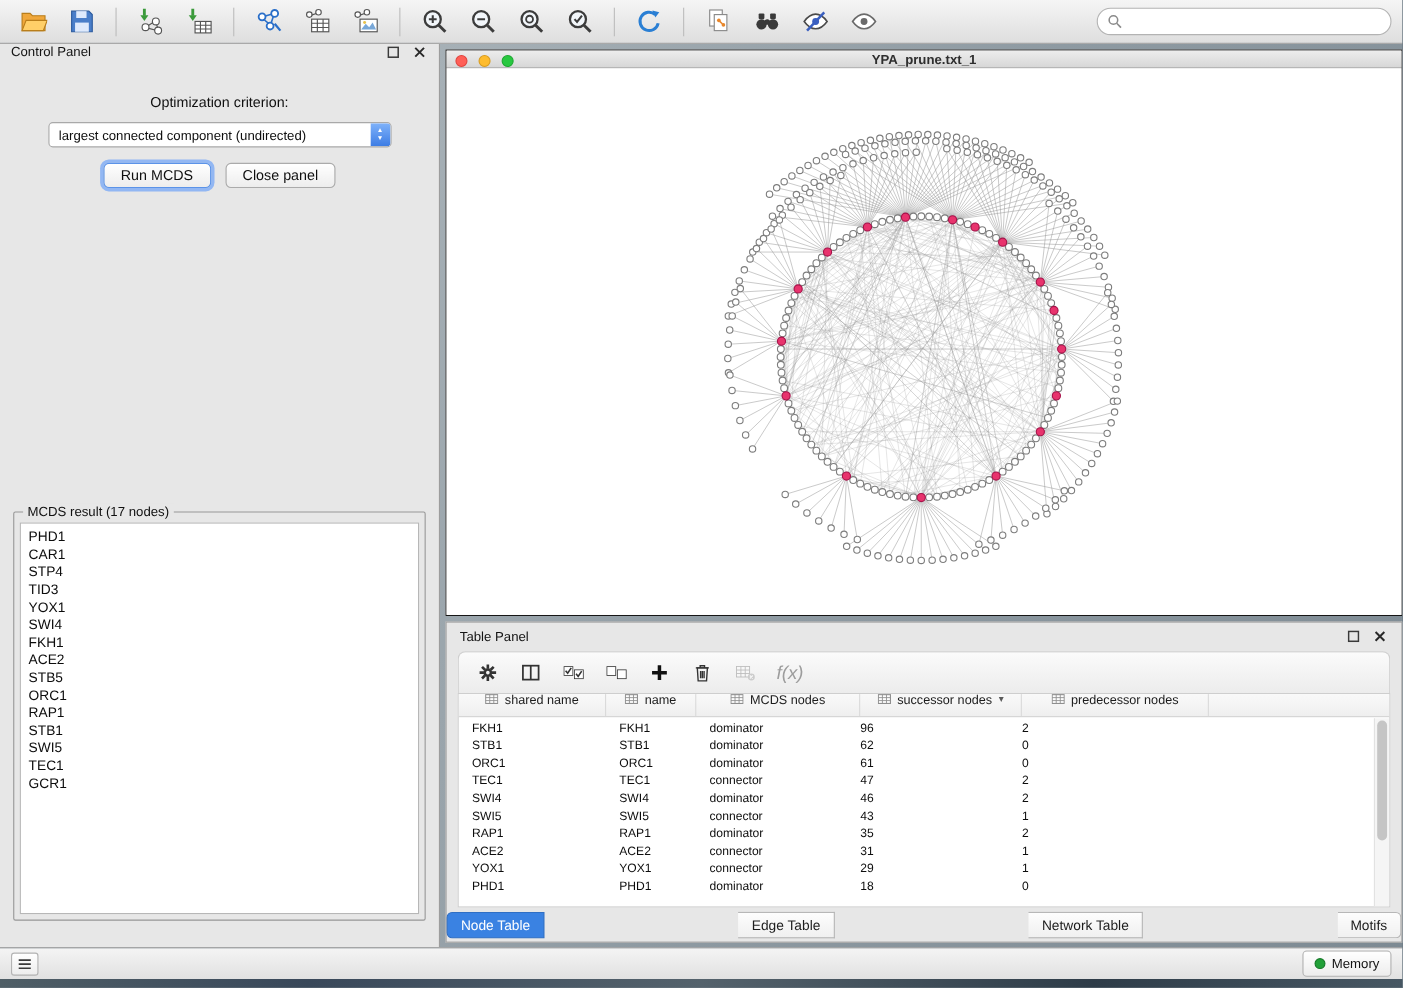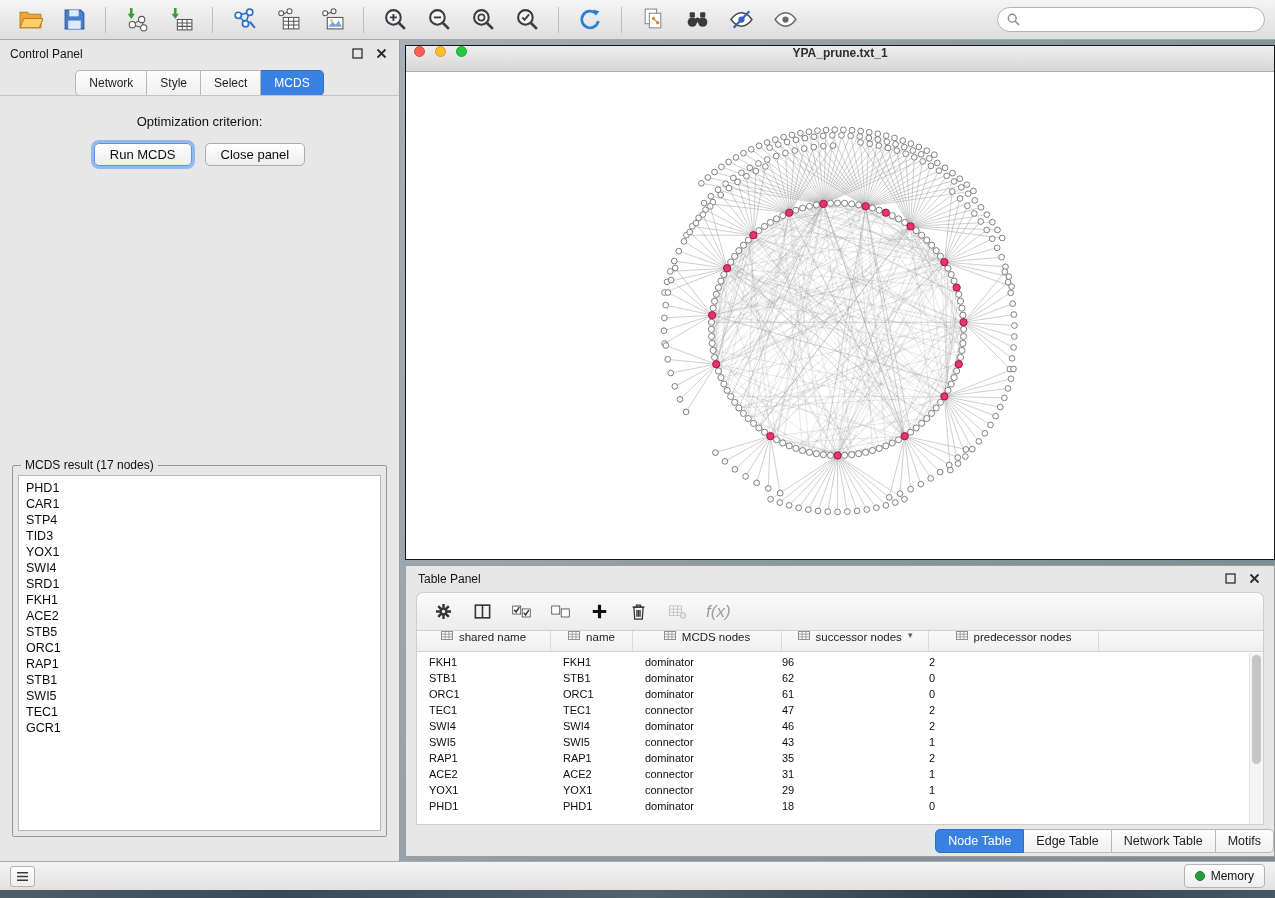--- a/index.html
+++ b/index.html
@@ -14,21 +14,21 @@
   .tb-sep{width:1px;height:26px;background:#bcbcbc;margin:0 7px}
   .searchbox{margin-left:auto;width:268px;height:25px;background:#fff;border:1px solid #b3b3b3;border-radius:13px;display:flex;align-items:center;padding:0 9px;gap:6px}
   .searchbox svg{width:13px;height:13px;flex:0 0 auto}
   .searchbox input{border:none;outline:none;flex:1;font-size:12px;background:transparent;font-family:inherit}
 
   
   .main{flex:1;display:flex;min-height:0}
 
   
   .control-panel{width:400px;flex:0 0 auto;background:#e7e7e7;display:flex;flex-direction:column;border-right:1px solid #9d9d9d}
-  .cp-header{height:27px;display:flex;align-items:center;padding:0 10px;gap:9px;flex:0 0 auto}
+  .cp-header{height:27px;display:flex;align-items:flex-start;padding:0 10px;gap:9px;flex:0 0 auto}
   .cp-title{font-size:12px;color:#141414}
   .sp{flex:1}
   .win-btn{width:15px;height:15px;display:flex;align-items:center;justify-content:center;cursor:default}
   .win-btn svg{width:11px;height:11px}
   .cp-tabs{display:flex;justify-content:center;padding-top:3px;position:relative;flex:0 0 auto}
   .cp-tabs:after{content:"";position:absolute;left:0;right:0;bottom:0;height:1px;background:#c3c3c3}
   .cp-tab{font-size:12px;padding:5px 13px;background:linear-gradient(#fdfdfd,#f0f0f0);border:1px solid #b7b7b7;border-left:none;color:#1d1d1d;cursor:default}
   .cp-tab:first-child{border-left:1px solid #b7b7b7;border-radius:5px 0 0 5px}
   .cp-tab.active{background:var(--accent);color:#fff;border-color:#2f6fc4;border-radius:0 5px 5px 0}
   .cp-body{flex:1;display:flex;flex-direction:column;padding-top:18px;min-height:0}
@@ -44,21 +44,21 @@
   .result-legend{position:absolute;top:-8px;left:8px;background:#e7e7e7;padding:0 4px;font-size:12px;color:#101010}
   .result-list{height:100%;background:#fff;border:1px solid #b7b7b7;overflow:hidden;padding:4px 0 0 7px}
   .result-item{font-size:12.5px;line-height:16px;color:#0c0c0c}
 
   
   .right-area{flex:1;position:relative;min-width:0;background:linear-gradient(115deg,#a6b0b6 0%,#8e9aa2 45%,#7d8a93 100%)}
   .splitter{position:absolute;left:0;top:0;bottom:0;width:5px}
 
   
   .network-window{position:absolute;left:5px;right:0;top:5px;height:515px;border:1px solid #161616;display:flex;flex-direction:column;background:#fff}
-  .net-titlebar{height:26px;flex:0 0 auto;background:linear-gradient(#ededed,#d7d7d7);border-bottom:1px solid #aeaeae;display:flex;align-items:flex-start;padding:0 8px;position:relative}
+  .net-titlebar{height:16px;flex:0 0 auto;background:linear-gradient(#ededed,#d7d7d7);border-bottom:1px solid #aeaeae;display:flex;align-items:flex-end;padding:0 8px;position:relative}
   .light{width:11px;height:11px;border-radius:50%;margin-right:10px;flex:0 0 auto}
   .light.red{background:#ff5f57;border:1px solid #e0443e}
   .light.yellow{background:#febc2e;border:1px solid #d89c20}
   .light.green{background:#28c840;border:1px solid #1ea832}
   .net-title{position:absolute;left:0;right:0;text-align:center;font-size:12px;font-weight:bold;color:#2e2e2e;pointer-events:none}
   .net-content{flex:1;background:#fff;overflow:hidden}
   .net-content svg{width:100%;height:100%;display:block}
 
   
   .table-panel{position:absolute;left:5px;right:0;top:525px;bottom:4px;background:#e7e7e7;border:1px solid #9d9d9d;display:flex;flex-direction:column}
@@ -76,21 +76,21 @@
   .grid-ic{width:12px;height:9px;flex:0 0 auto}
   .chev{color:#5a5a5a;font-size:9px;line-height:9px}
   .t-body{flex:1;overflow:hidden;padding-top:2px}
   .tr{display:flex;height:16px;align-items:center}
   .td{font-size:11px;color:#0d0d0d;padding-left:12px;white-space:nowrap;overflow:hidden}
   .td.num{text-align:left;padding-left:0;padding-right:26px}
   .col0{width:134px}.col1{width:82px}.col2{width:149px}.col3{width:147px}.col4{width:170px}.colf{flex:1;border-right:none}
   .t-scrollbar{position:absolute;top:22px;right:0;bottom:0;width:14px;background:#f5f5f5;border-left:1px solid #e2e2e2}
   .t-thumb{position:absolute;top:2px;left:2px;right:2px;height:64%;background:#c5c5c5;border-radius:6px}
 
-  .tp-tabs{height:31px;flex:0 0 auto;display:flex;align-items:center;justify-content:flex-end}
+  .tp-tabs{height:31px;flex:0 0 auto;display:flex;align-items:center;justify-content:space-between}
   .tp-tab{font-size:12.5px;padding:4px 12px;background:linear-gradient(#fdfdfd,#f0f0f0);border:1px solid #b7b7b7;border-left:none;color:#1d1d1d;cursor:default}
   .tp-tab.active{background:var(--accent);color:#fff;border:1px solid #2f6fc4;border-radius:5px 0 0 5px}
   .tp-tab:last-child{border-radius:0 5px 5px 0}
 
   
   .statusbar{height:29px;flex:0 0 auto;background:linear-gradient(#f4f4f4,#e1e1e1);border-top:1px solid #a9a9a9;display:flex;align-items:center;padding:0 10px}
   .menu-btn{width:25px;height:21px;border:1px solid #b3b3b3;border-radius:3px;background:linear-gradient(#fff,#ededed);display:flex;align-items:center;justify-content:center;cursor:default}
   .memory-btn{margin-left:auto;height:24px;border:1px solid #b3b3b3;border-radius:4px;background:linear-gradient(#fff,#ededed);display:flex;align-items:center;gap:6px;padding:0 10px;font-size:12px;color:#111;font-family:inherit;cursor:default}
   .memory-dot{width:10px;height:10px;border-radius:50%;background:#21a038;border:1px solid #157a28}
   .desktop-strip{height:8px;flex:0 0 auto;background:linear-gradient(90deg,#4f5e66,#39485a 22%,#54626c 50%,#2e3c48 78%,#475763)}
@@ -253,42 +253,42 @@
             <svg viewBox="0 0 11 11">
               <rect x="1" y="1" width="9" height="9" fill="none" stroke="#3a3a3a" stroke-width="1.4"></rect>
             </svg>
           </span>
         <span class="win-btn">
             <svg viewBox="0 0 11 11">
               <path d="M1.5 1.5l8 8M9.5 1.5l-8 8" stroke="#2a2a2a" stroke-width="1.8"></path>
             </svg>
           </span>
       </div>
-      <div class="cp-tabs">
-        <div class="cp-tab">Network</div>
-        <div class="cp-tab">Style</div>
-        <div class="cp-tab">Select</div>
-        <div class="cp-tab active">MCDS</div>
-      </div>
       <div class="cp-body">
         <div class="opt-label">Optimization criterion:</div>
+        <div class="combo">
+          <span class="combo-text">largest connected component (undirected)</span>
+          <span class="combo-stepper">
+              <span>▲</span>
+              <span>▼</span>
+            </span>
+        </div>
         <div class="btn-row">
           <button class="btn focused">Run MCDS</button>
           <button class="btn">Close panel</button>
         </div>
         <div class="result-group">
           <span class="result-legend">MCDS result (17 nodes)</span>
           <div class="result-list">
               <div class="result-item">PHD1</div>
               <div class="result-item">CAR1</div>
               <div class="result-item">STP4</div>
               <div class="result-item">TID3</div>
               <div class="result-item">YOX1</div>
               <div class="result-item">SWI4</div>
-              <div class="result-item">SRD1</div>
               <div class="result-item">FKH1</div>
               <div class="result-item">ACE2</div>
               <div class="result-item">STB5</div>
               <div class="result-item">ORC1</div>
               <div class="result-item">RAP1</div>
               <div class="result-item">STB1</div>
               <div class="result-item">SWI5</div>
               <div class="result-item">TEC1</div>
               <div class="result-item">GCR1</div>
             </div>

